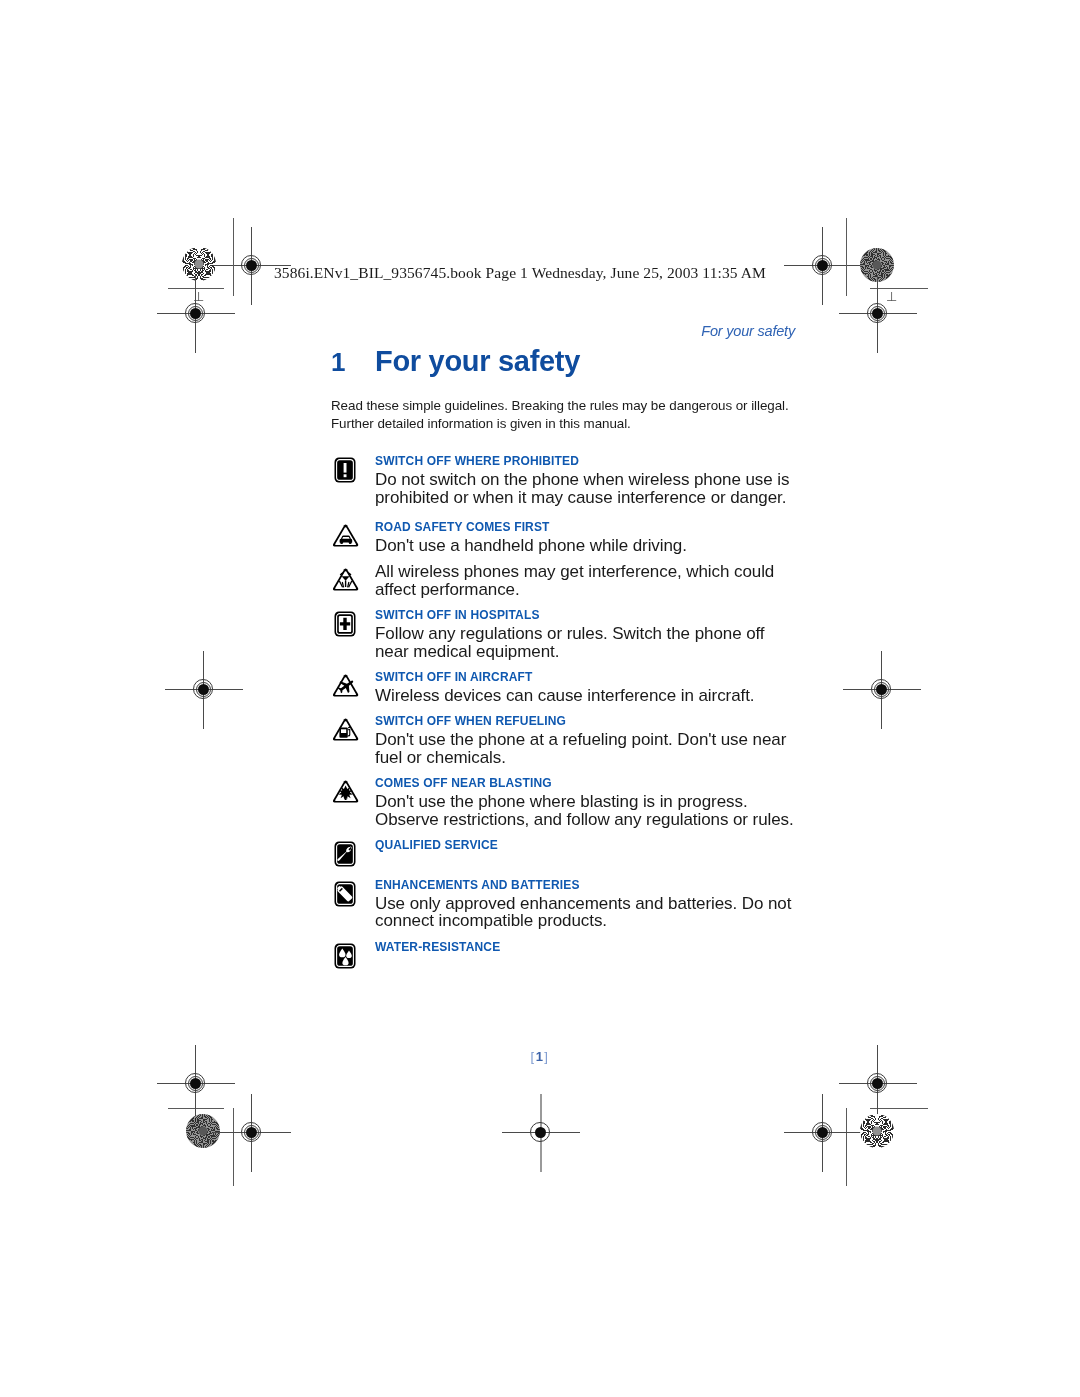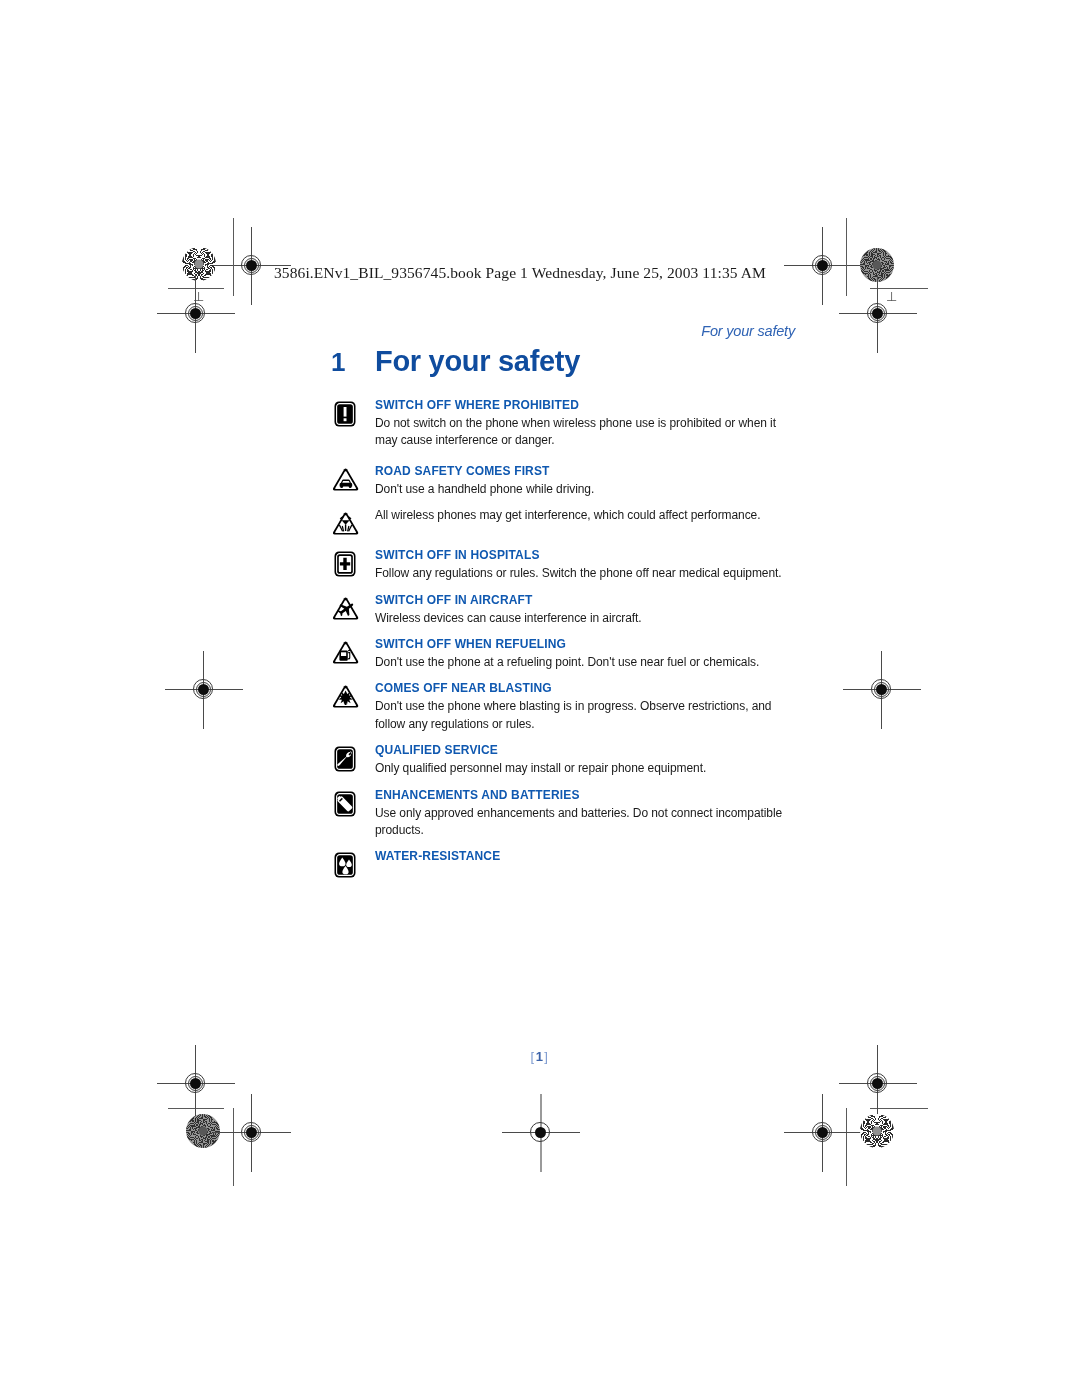--- a/index.html
+++ b/index.html
@@ -184,21 +184,21 @@
   .item-title {
     color: #0f58b0;
     font-size: 12px;
     font-weight: bold;
     letter-spacing: .15px;
     line-height: 17px;
     margin: 0 0 1px 0;
   }
   .item-text {
     color: #1a1a1a;
-    font-size: 12px;
+    font-size: 17px;
     line-height: 17.4px;
     letter-spacing: -0.08px;
     margin: 0;
   }
 
   
   .item.tight { margin-bottom: 9px; }
 
   
   .folio {
@@ -335,20 +335,21 @@
 
   <div class="runhead">For your safety</div>
 
   <div class="content">
 
     <h1 class="chapter-title">
       <span class="chapter-num">1</span>
       <span class="chapter-name">For your safety</span>
     </h1>
 
+    <p class="intro">Read these simple guidelines. Breaking the rules may be dangerous or illegal. Further detailed information is given in this manual.</p>
 
     <div class="item">
       <div class="item-icon">
         <svg width="28" height="28" viewBox="0 0 28 28">
           <rect x="3.5" y="1.5" width="21" height="25" rx="4.5" ry="4.5" fill="#000"></rect>
           <rect x="5.6" y="3.6" width="16.8" height="20.8" rx="3.2" ry="3.2" fill="none" stroke="#fff" stroke-width="1.1"></rect>
           <rect x="12.6" y="7" width="2.9" height="9.6" fill="#fff"></rect>
           <rect x="12.6" y="18.3" width="2.9" height="2.9" fill="#fff"></rect>
         </svg>
       </div>
@@ -460,21 +461,20 @@
     <div class="item tight">
       <div class="item-icon">
         <svg width="28" height="28" viewBox="0 0 28 28">
           <rect x="3.5" y="1.5" width="21" height="25" rx="4.5" ry="4.5" fill="#000"></rect>
           <rect x="5.6" y="3.6" width="16.8" height="20.8" rx="3.2" ry="3.2" fill="none" stroke="#fff" stroke-width="1.1"></rect>
           <path d="M18.8 5.8 Q21.4 8.4 19.3 10.9 Q17.7 12.7 15.6 12.1 L10.2 18.3 Q9.3 19.5 8.2 20.6 Q7.3 21.5 6.6 20.7 Q5.9 20.0 6.8 19.1 Q7.9 18.0 9.1 17.1 L15.2 11.7 Q14.7 9.6 16.4 8.0 Q18.1 6.4 19.6 7.3 L17.4 9.3 L18.6 10.6 L20.7 8.5 Q21.2 6.9 18.8 5.8 Z" fill="#fff"></path>
         </svg>
       </div>
       <div class="item-body">
         <p class="item-title">QUALIFIED SERVICE</p>
-        <p class="item-text">Only qualified personnel may install or repair phone equipment.</p>
       </div>
     </div>
 
     <div class="item tight">
       <div class="item-icon">
         <svg width="28" height="28" viewBox="0 0 28 28">
           <rect x="3.5" y="1.5" width="21" height="25" rx="4.5" ry="4.5" fill="#000"></rect>
           <rect x="5.6" y="3.6" width="16.8" height="20.8" rx="3.2" ry="3.2" fill="none" stroke="#fff" stroke-width="1.1"></rect>
           <g transform="rotate(-44 14 14)">
             <rect x="10.7" y="5.6" width="6.6" height="16.4" rx="1.7" ry="1.7" fill="#fff"></rect>

